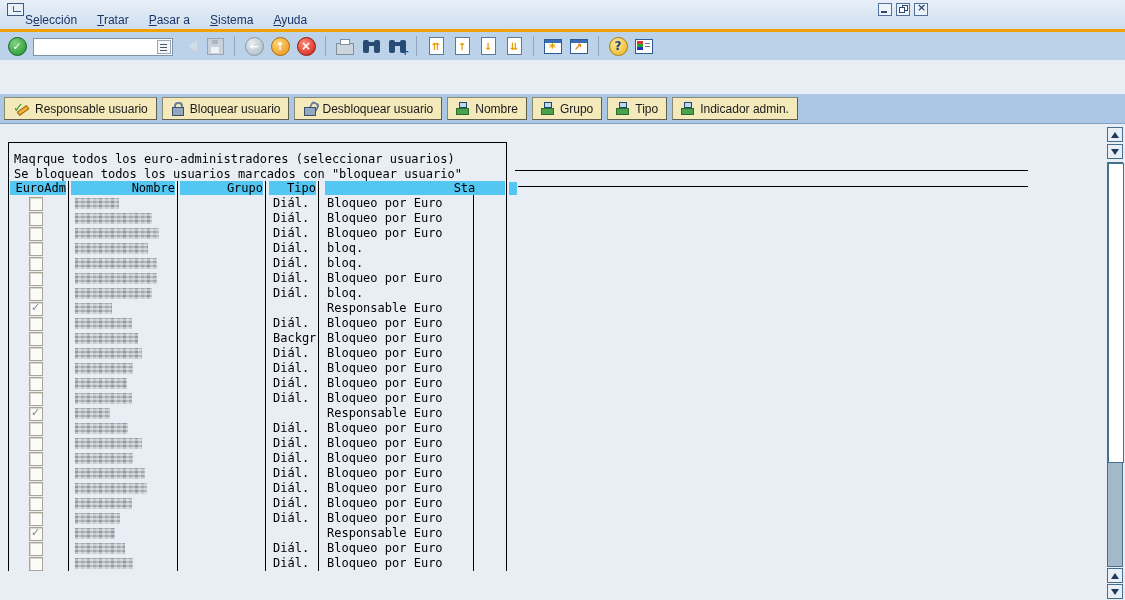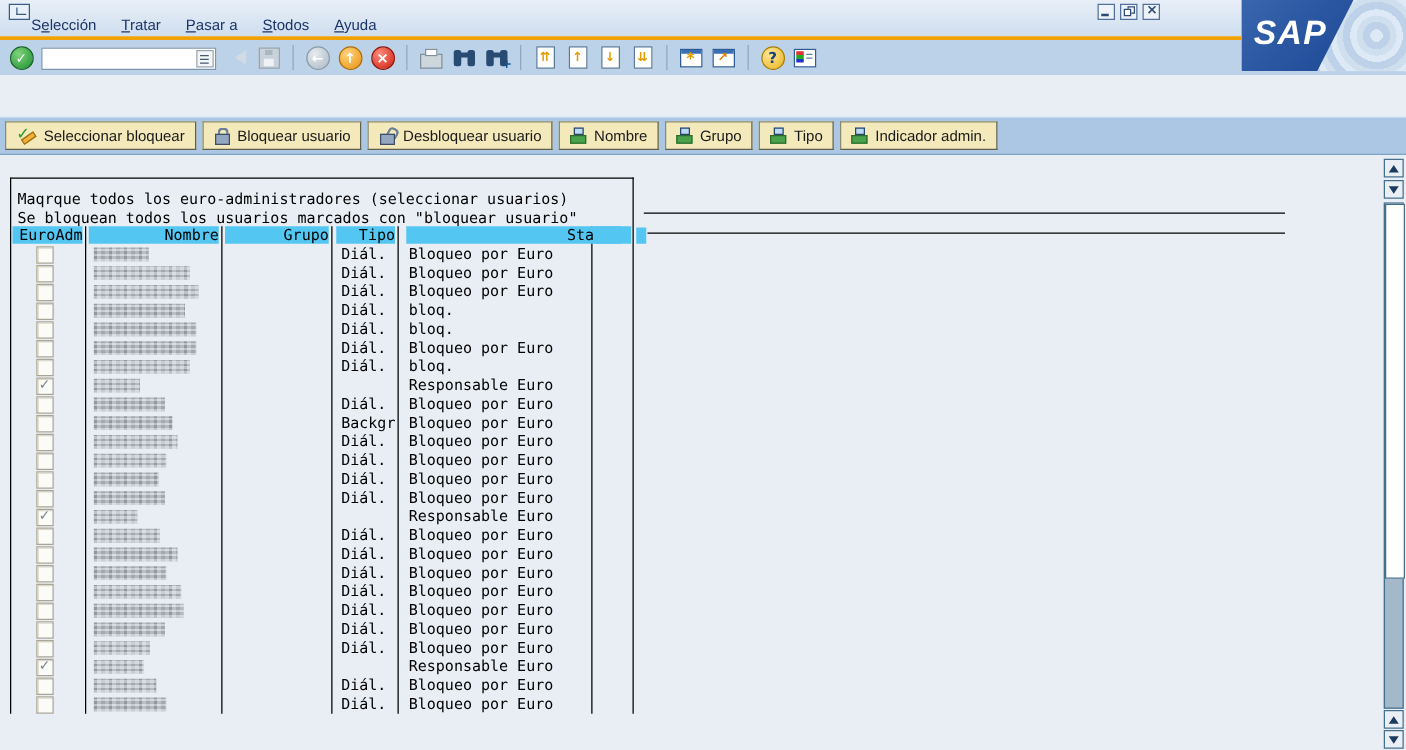--- a/index.html
+++ b/index.html
@@ -155,36 +155,31 @@
 <body>
 
 <div id="screen">
 
   <div class="topbar">
     <span class="wmenu"></span>
     <div class="menubar">
       <span class="menu-item"><span>S</span><span class="accel">e</span><span>lección</span></span>
       <span class="menu-item"><span></span><span class="accel">T</span><span>ratar</span></span>
       <span class="menu-item"><span></span><span class="accel">P</span><span>asar a</span></span>
-      <span class="menu-item"><span></span><span class="accel">S</span><span>todos</span></span>
+      <span class="menu-item"><span></span><span class="accel">S</span><span>istema</span></span>
       <span class="menu-item"><span></span><span class="accel">A</span><span>yuda</span></span>
     </div>
     <div class="wincontrols">
       <span class="wc min"></span>
       <span class="wc res"></span>
       <span class="wc close"></span>
     </div>
   </div>
   <div class="orange-line"></div>
 
-  <div class="saplogo">
-    <div class="ripples"></div>
-    <div class="sapshape"></div>
-    <div class="saptext">SAP</div>
-  </div>
 
   <div class="toolbar">
     <span class="tb-ico">
         <span class="circ green"></span>
       </span>
     <span class="cmdwrap">
       <input value="" style="">
       <span class="cmddrop"></span>
     </span>
     <span class="tb-ico">
@@ -244,21 +239,21 @@
       </span>
     <span class="tb-ico">
         <span class="custico"></span>
       </span>
   </div>
 
 
   <div class="apptoolbar">
     <span class="abtn">
         <span class="selico"></span>
-        <span>Seleccionar bloquear</span>
+        <span>Responsable usuario</span>
       </span>
     <span class="abtn">
         <span class="lockico"></span>
         <span>Bloquear usuario</span>
       </span>
     <span class="abtn">
         <span class="lockico open"></span>
         <span>Desbloquear usuario</span>
       </span>
     <span class="abtn">

